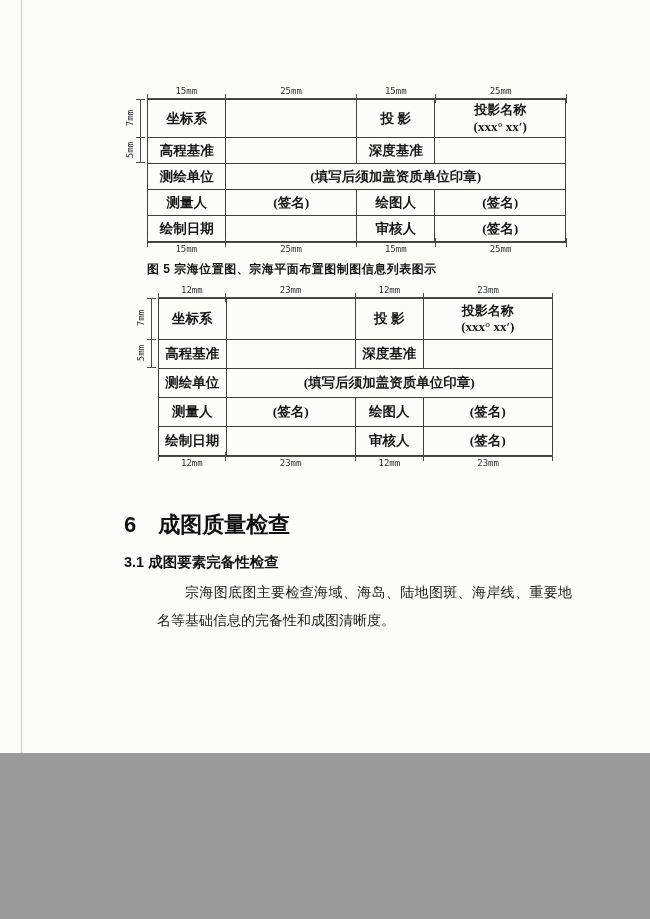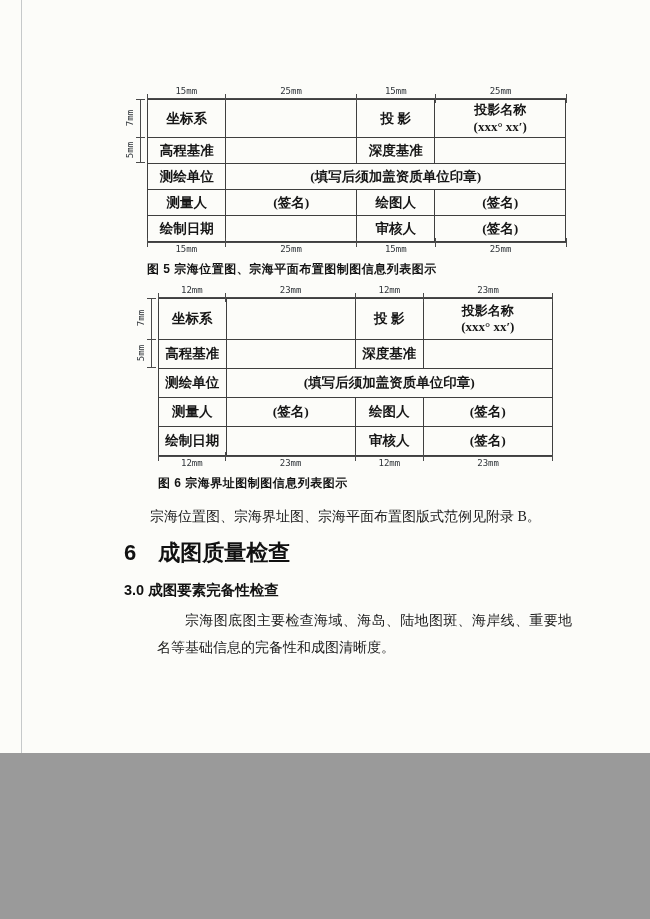--- a/index.html
+++ b/index.html
@@ -232,24 +232,22 @@
     </tbody>
       </table>
 
     <div class="dim-row dim-row-bottom">
       <span class="dim-seg w12">12mm</span>
       <span class="dim-seg w23">23mm</span>
       <span class="dim-seg w12">12mm</span>
       <span class="dim-seg w23">23mm</span>
     </div>
 
-    <div class="figure-caption">图 6 宗海界址图制图信息列表图示</div>
   </div>
 
   <div class="text-col">
-    <p class="intro">宗海位置图、宗海界址图、宗海平面布置图版式范例见附录 B。</p>
     <div class="sec-h1">6　成图质量检查</div>
-    <div class="sec-h2">3.0 成图要素完备性检查</div>
+    <div class="sec-h2">3.1 成图要素完备性检查</div>
     <p class="body-par">宗海图底图主要检查海域、海岛、陆地图斑、海岸线、重要地名等基础信息的完备性和成图清晰度。</p>
   </div>
 
   <div class="page-number">12</div>
 </div>
 
 </body></html>

